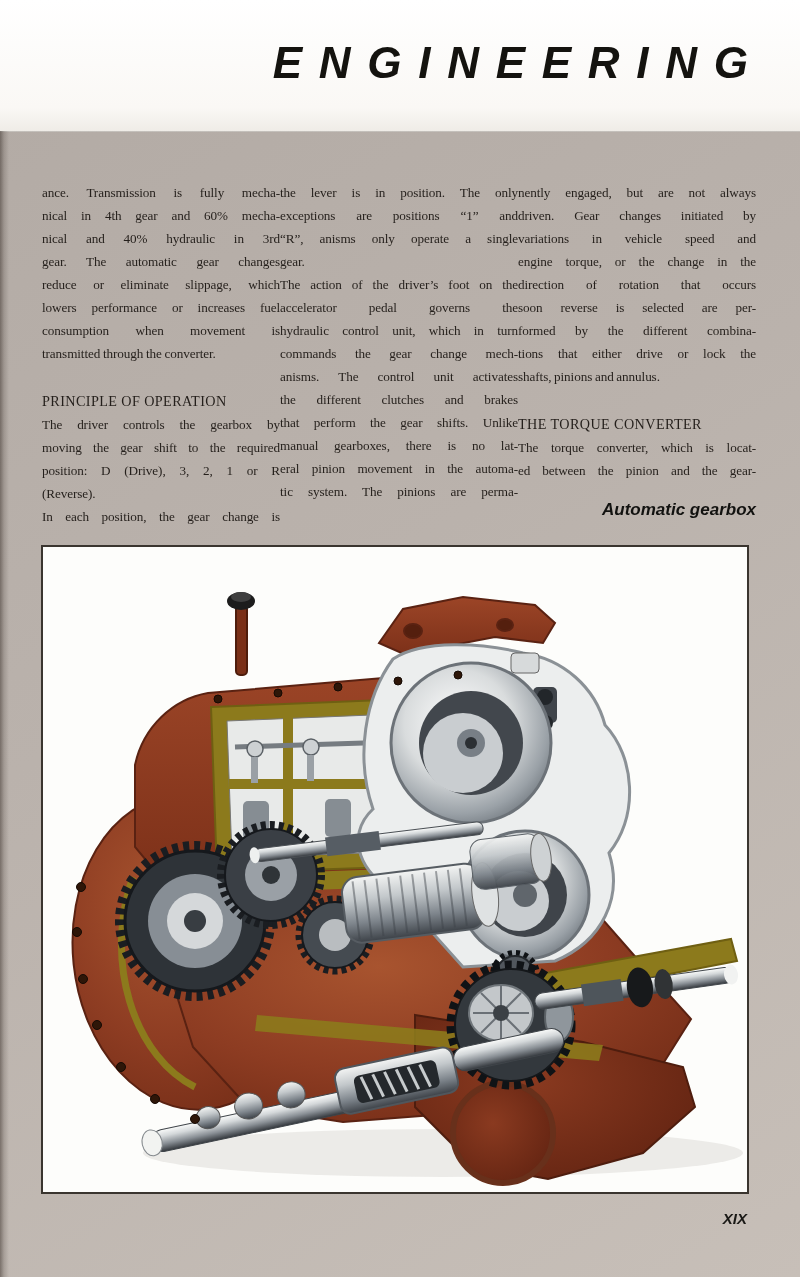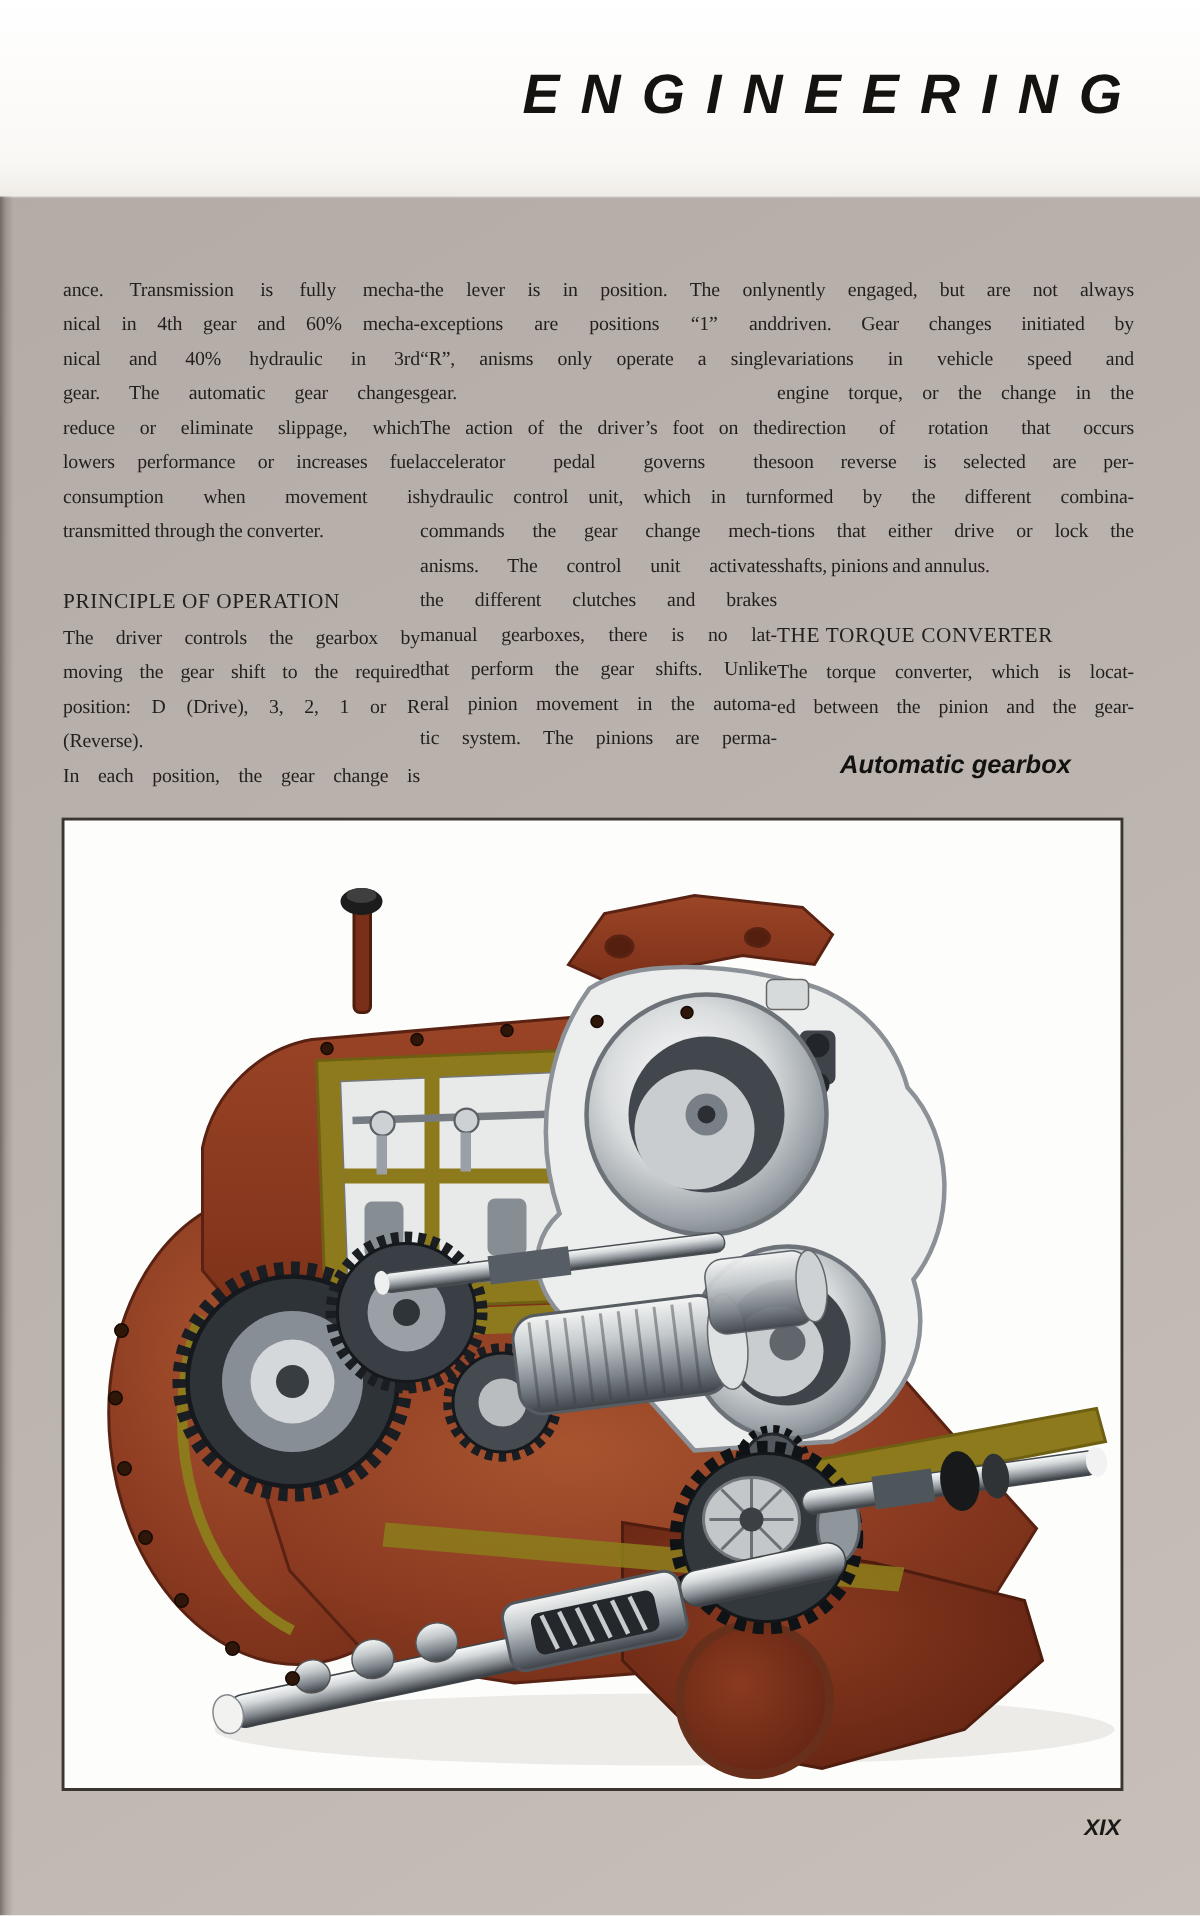--- a/index.html
+++ b/index.html
@@ -12,21 +12,21 @@
   }
   
   .top-band{
     position:absolute;left:0;top:0;width:800px;height:131px;
     background:linear-gradient(#ffffff 0%,#faf8f5 82%,#efece7 100%);
     border-bottom:1px solid rgba(125,115,105,.45);
   }
   .title{
     position:absolute;right:52px;top:44px;margin:0;
     font-family:"Liberation Sans",sans-serif;
-    font-style:italic;font-weight:600;font-size:37px;line-height:38px;
+    font-style:italic;font-weight:600;font-size:44px;line-height:38px;
     letter-spacing:.38em;margin-right:-.38em;
     color:#14130f;white-space:nowrap;
   }
   
   .left-edge-shadow{
     position:absolute;left:0;top:131px;bottom:0;width:9px;
     background:linear-gradient(90deg,rgba(52,42,36,.50),rgba(52,42,36,.18) 45%,rgba(52,42,36,0));
   }
   
   .columns{
@@ -44,21 +44,21 @@
   .line.para-end{text-align-last:left;}
   .heading{
     font-size:14.2px;line-height:23px;height:23px;
     letter-spacing:.4px;color:#241f1b;white-space:nowrap;
   }
   .spacer{height:25px;}
   .caption{
     margin-top:17px;
     font-family:"Liberation Sans",sans-serif;
     font-style:italic;font-weight:bold;font-size:17px;line-height:22px;
-    text-align:center;color:#121210;letter-spacing:0;
+    text-align:right;color:#121210;letter-spacing:0;
   }
   
   .figure-box{
     position:absolute;left:41px;top:545px;margin:0;
     width:704px;height:645px;
     background:#fdfdfb;
     border:2px solid #3a352f;
     box-sizing:content-box;
   }
   .figure-box svg{display:block;width:704px;height:645px;}
@@ -111,22 +111,22 @@
           <div class="line">“R”, anisms only operate a single</div>
           <div class="line para-end">gear.</div>
         </div>
         <div class="para">
           <div class="line">The action of the driver’s foot on the</div>
           <div class="line">accelerator pedal governs the</div>
           <div class="line">hydraulic control unit, which in turn</div>
           <div class="line">commands the gear change mech-</div>
           <div class="line">anisms. The control unit activates</div>
           <div class="line">the different clutches and brakes</div>
+          <div class="line">that perform the gear shifts. Unlike</div>
           <div class="line">manual gearboxes, there is no lat-</div>
-          <div class="line">that perform the gear shifts. Unlike</div>
           <div class="line">eral pinion movement in the automa-</div>
           <div class="line">tic system. The pinions are perma-</div>
         </div>
       </div>
     <div class="col">
         <div class="para">
           <div class="line">nently engaged, but are not always</div>
           <div class="line">driven. Gear changes initiated by</div>
           <div class="line">variations in vehicle speed and</div>
           <div class="line">engine torque, or the change in the</div>

